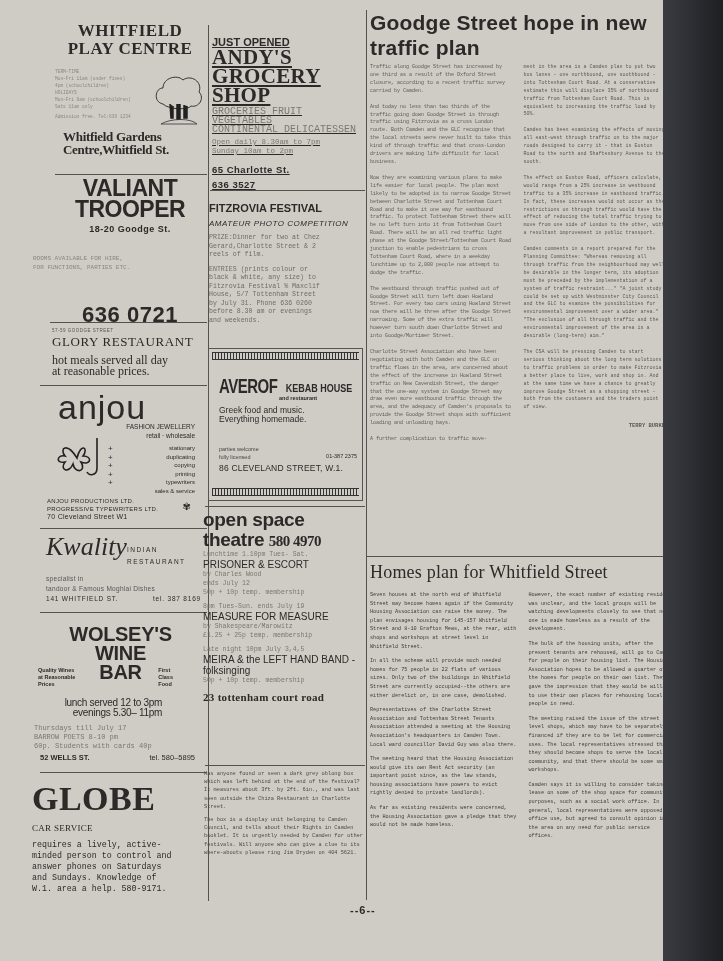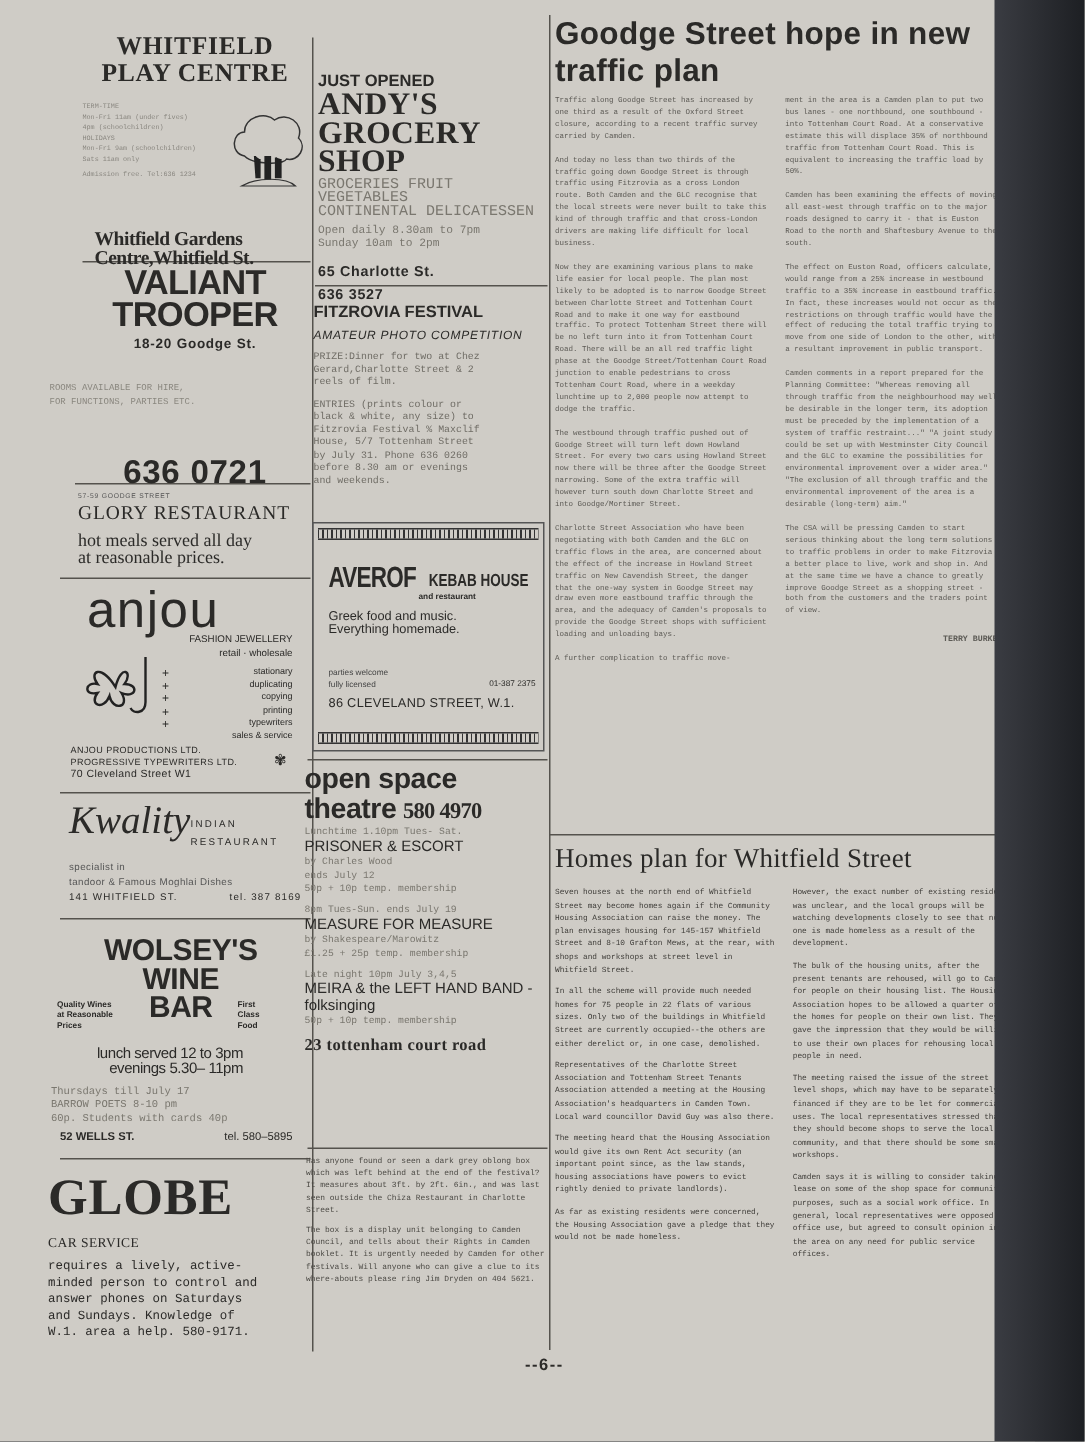--- a/index.html
+++ b/index.html
@@ -22,24 +22,24 @@
   }
   .box { position: absolute; }
   .rule-v { position: absolute; width: 1px; background: #55524d; }
   .rule-h { position: absolute; height: 1px; background: #55524d; }
 
   
   #play { left: 55px; top: 22px; width: 150px; height: 150px; }
   #play .t1 { font-family: "Liberation Serif", serif; font-size: 17px; font-weight: bold; text-align: center; letter-spacing: 0.5px; line-height: 18px; }
   #play .small { font-family: "Liberation Mono", monospace; font-size: 4.5px; color: #8a8780; line-height: 7px; margin-top: 10px; width: 95px; }
   #play .tree { position: absolute; right: 2px; top: 52px; width: 50px; height: 55px; }
-  #play .foot { position: absolute; left: 8px; top: 130px; font-family: "Liberation Serif", serif; font-size: 13px; font-weight: bold; line-height: 13px; letter-spacing: -0.3px; }
-
-  
-  #andy { left: 212px; top: 48px; width: 150px; }
+  #play .foot { position: absolute; left: 8px; top: 108px; font-family: "Liberation Serif", serif; font-size: 13px; font-weight: bold; line-height: 13px; letter-spacing: -0.3px; }
+
+  
+  #andy { left: 212px; top: 36px; width: 150px; text-decoration: underline; }
   #andy .j { font-size: 11px; font-weight: bold; }
   #andy .big { font-family: "Liberation Serif", serif; font-size: 21px; font-weight: bold; line-height: 19px; letter-spacing: 0.3px; }
   #andy .m { font-family: "Liberation Mono", monospace; font-size: 10px; color: #7a776f; line-height: 9px; }
   #andy .addr { font-size: 9.5px; font-weight: bold; letter-spacing: 0.5px; margin-top: 6px; line-height: 15px; }
 
   
   #valiant { left: 60px; top: 178px; width: 140px; }
   #valiant .n { font-size: 23px; font-weight: 900; line-height: 21px; text-align: center; letter-spacing: -0.5px; }
   #valiant .a { font-size: 9px; font-weight: bold; text-align: center; margin-top: 4px; letter-spacing: 0.5px; }
   #valiant .m { font-family: "Liberation Mono", monospace; font-size: 6px; color: #8a877f; margin-top: 20px; line-height: 9px; margin-left: -27px; }

